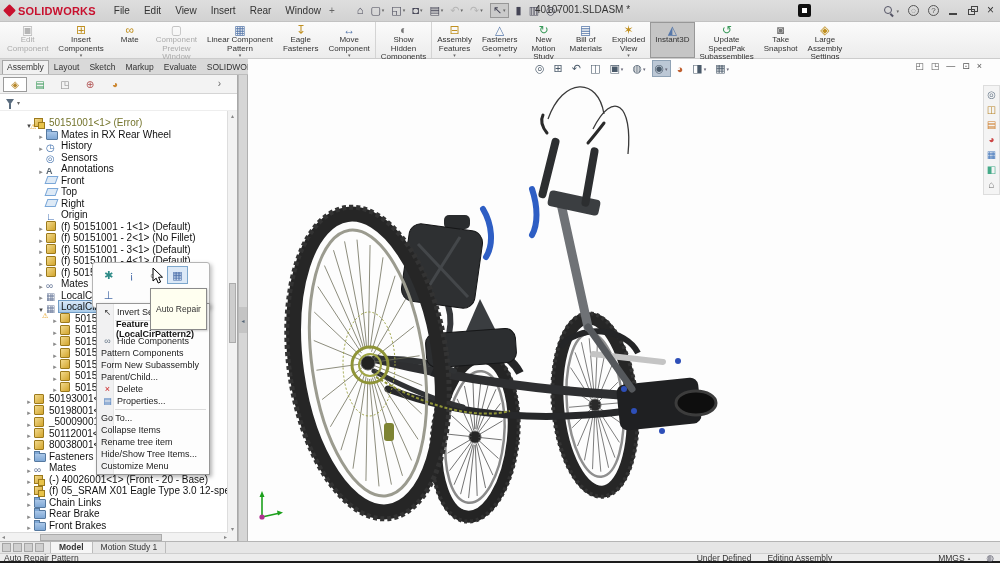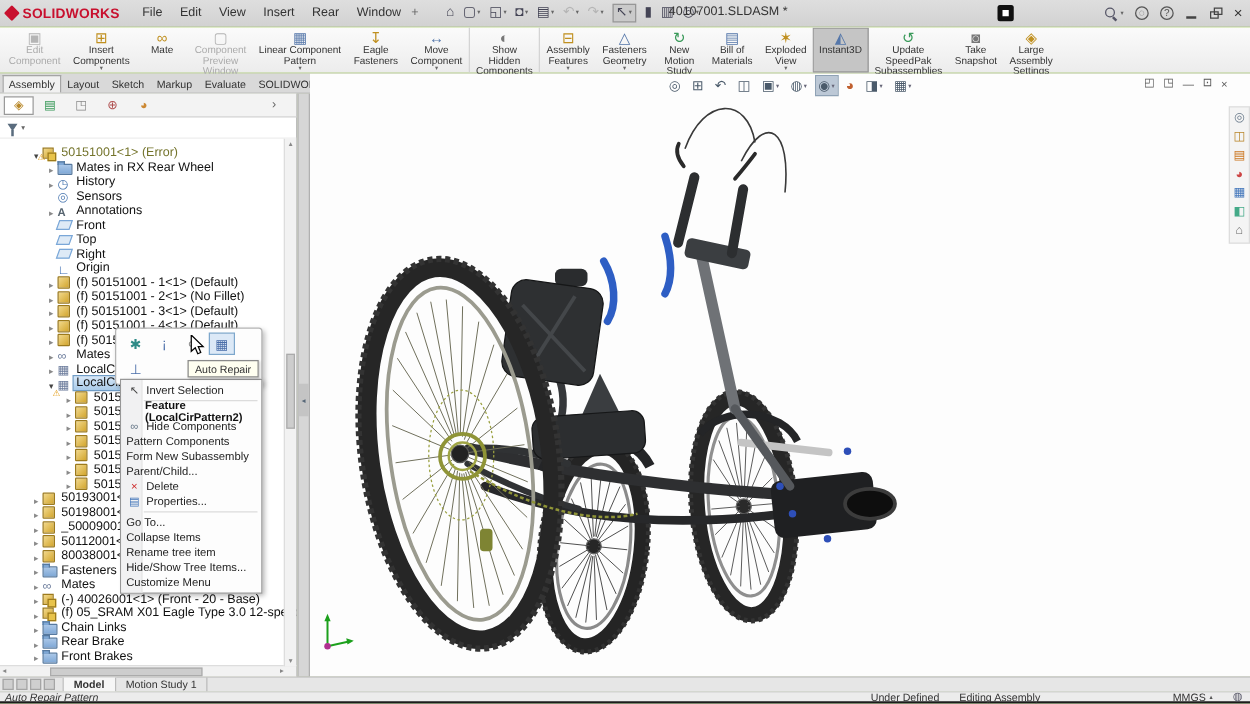--- a/index.html
+++ b/index.html
@@ -105,36 +105,36 @@
   .hub.active{background:#bcc8d6;outline:1px solid #8fa2b5;}
   .docctl{position:absolute;right:18px;top:2px;display:flex;gap:7px;align-items:center;z-index:5;color:#555;font-size:9px;}
   .taskpane{position:absolute;right:0;top:26px;width:15px;display:flex;flex-direction:column;gap:3px;align-items:center;background:#f4f4f4;border:1px solid #ddd;padding:3px 0;z-index:5;}
   .tpi{font-size:10px;line-height:12px;cursor:default;}
   .triad{position:absolute;left:8px;bottom:18px;z-index:4;}
   svg.model{position:absolute;left:0;top:0;}
   
   .ctxbar{position:absolute;left:92px;top:262px;width:104px;background:#fdfdfd;border:1px solid #b5b5b5;border-radius:3px;box-shadow:2px 2px 4px rgba(0,0,0,.25);display:flex;flex-wrap:wrap;gap:4px;padding:4px 6px;z-index:40;}
   .cbi{width:19px;height:16px;display:flex;align-items:center;justify-content:center;font-size:11px;cursor:default;}
   .cbi.hovered{outline:1px solid #7da7cc;background:#dce9f7;}
-  .tooltip{position:absolute;left:150px;top:288px;background:#fffff0;border:1px solid #8a8a8a;padding:1px 5px;font-size:8.5px;color:#333;white-space:nowrap;z-index:60;box-shadow:1px 1px 2px rgba(0,0,0,.2);}
+  .tooltip{position:absolute;left:150px;top:288px;background:#fffff0;border:1px solid #8a8a8a;padding:15px 5px;font-size:8.5px;color:#333;white-space:nowrap;z-index:60;box-shadow:1px 1px 2px rgba(0,0,0,.2);}
   .cmenu{position:absolute;left:96px;top:303px;width:112px;background:#fdfdfd;border:1px solid #979797;box-shadow:2px 2px 4px rgba(0,0,0,.3);padding:2px 0;z-index:50;}
   .cmenu::before{content:"";position:absolute;left:0;top:0;bottom:0;width:16px;background:#f1f1f2;border-right:1px solid #e6e6e6;}
   .cm{position:relative;}
   .cm.item{display:flex;align-items:center;gap:3px;height:12px;padding:0 4px;font-size:9px;color:#222;cursor:default;}
   .cm.item .cmicon{width:13px;text-align:center;font-size:9px;flex:none;}
   .cm.header{height:12px;display:flex;align-items:center;padding-left:19px;font-size:9px;font-weight:bold;color:#111;}
   .cm.sep{height:1px;background:#dcdcdc;margin:2px 3px 2px 18px;}
   .cursor{position:absolute;left:152px;top:268px;z-index:70;}
   
   .bottombar{height:12px;background:#e6e6e6;border-top:1px solid #b5b5b5;display:flex;align-items:center;box-sizing:border-box;}
   .navsq{width:7px;height:7px;background:#cfcfcf;border:1px solid #a5a5a5;margin-left:2px;}
   .btab{font-size:8.5px;color:#333;padding:0 8px;height:11px;line-height:11px;border-right:1px solid #bbb;cursor:default;}
   .btab.active{background:#f6f6f6;font-weight:bold;border-left:1px solid #bbb;margin-left:6px;}
   .statusbar{height:10px;background:#ececec;border-top:1px solid #cfcfcf;border-bottom:2px solid #1c1c1c;display:flex;align-items:center;font-size:8.5px;color:#333;box-sizing:border-box;}
-  .statusbar .left{padding-left:4px;font-style:italic;}
+  .statusbar .left{padding-left:4px;}
   .statusbar .right{margin-left:auto;display:flex;align-items:flex-end;gap:16px;padding-right:6px;}
   .statusbar .units{margin-left:90px;display:flex;align-items:center;gap:3px;}
   .statusbar .ucaret{font-size:5px;color:#555;}
 </style>
 </head>
 <body>
 
 <div class="app">
 
   <div class="titlebar">

